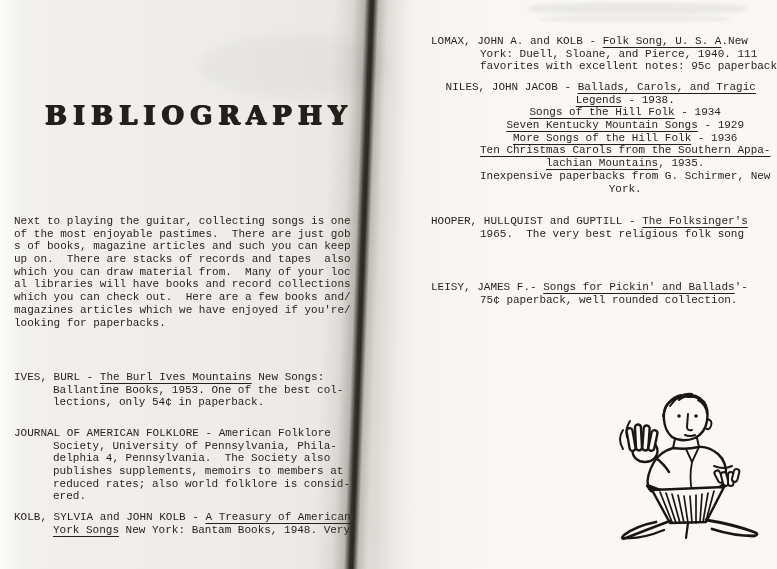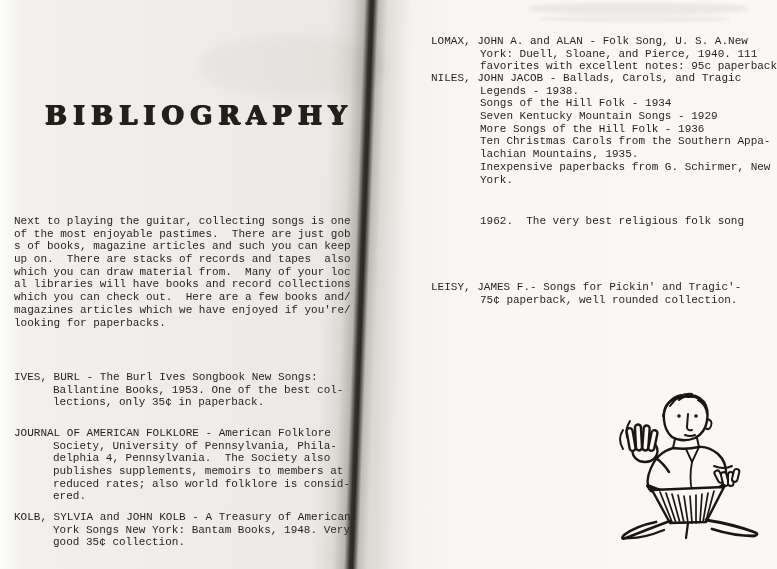--- a/index.html
+++ b/index.html
@@ -38,24 +38,24 @@
   .entries{position:absolute; left:0; top:0; width:777px; height:569px;}
   .entry{position:absolute; white-space:pre;}
   #entries-left .entry{left:14px;}
   #entries-left .entry .cont{padding-left:39px;}
   #entries-right .entry{left:431px;}
   #entries-right .entry .cont{padding-left:49px;}
   #entries-left .entry:nth-child(1){top:371px;}
   #entries-left .entry:nth-child(2){top:427px;}
   #entries-left .entry:nth-child(3){top:511px;}
   #entries-right .entry:nth-child(1){top:35px;}
-  #entries-right .entry:nth-child(2){top:72px;}
+  #entries-right .entry:nth-child(2){top:81px;text-align:center;}
   #entries-right .entry:nth-child(3){top:215px;}
   #entries-right .entry:nth-child(4){top:281px;}
-  .u{text-underline-offset:2.5px; text-decoration-thickness:1.3px;}
+  .u{text-decoration:underline; text-underline-offset:2.5px; text-decoration-thickness:1.3px;}
   
   #cartoon{position:absolute; left:612px; top:388px; width:150px; height:168px;}
   #cartoon svg{display:block; width:100%; height:100%;}
 </style>
 </head>
 <body>
 
 <div id="canvas">
 
   <div class="smudge-a"></div>
@@ -70,30 +70,30 @@
       <div class="tline">s of books, magazine articles and such you can keep</div>
       <div class="tline">up on.  There are stacks of records and tapes  also</div>
       <div class="tline">which you can draw material from.  Many of your loc</div>
       <div class="tline">al libraries will have books and record collections</div>
       <div class="tline">which you can check out.  Here are a few books and/</div>
       <div class="tline">magazines articles which we have enjoyed if you're/</div>
       <div class="tline">looking for paperbacks.</div>
     </div>
 
   <div id="entries-left" class="entries">
-      <div class="entry"><div class="tline"><span>IVES, BURL - </span><span class="u">The Burl Ives Songbook</span><span> New Songs:</span></div><div class="tline cont"><span>Ballantine Books, 1953. One of the best col-</span></div><div class="tline cont"><span>lections, only 35¢ in paperback.</span></div></div>
+      <div class="entry"><div class="tline"><span>IVES, BURL - </span><span class="u">The Burl Ives Mountains</span><span> New Songs:</span></div><div class="tline cont"><span>Ballantine Books, 1953. One of the best col-</span></div><div class="tline cont"><span>lections, only 54¢ in paperback.</span></div></div>
       <div class="entry"><div class="tline"><span>JOURNAL OF AMERICAN FOLKLORE - American Folklore</span></div><div class="tline cont"><span>Society, University of Pennsylvania, Phila-</span></div><div class="tline cont"><span>delphia 4, Pennsylvania.  The Society also</span></div><div class="tline cont"><span>publishes supplements, memoirs to members at</span></div><div class="tline cont"><span>reduced rates; also world folklore is consid-</span></div><div class="tline cont"><span>ered.</span></div></div>
-      <div class="entry"><div class="tline"><span>KOLB, SYLVIA and JOHN KOLB - </span><span class="u">A Treasury of American</span></div><div class="tline cont"><span class="u">York Songs</span><span> New York: Bantam Books, 1948. Very</span></div><div class="tline cont"><span>good 35¢ collection.</span></div></div>
+      <div class="entry"><div class="tline"><span>KOLB, SYLVIA and JOHN KOLB - </span><span class="u">A Treasury of American</span></div><div class="tline cont"><span class="u">York Songs</span><span> New York: Bantam Books, 1948. Very</span></div></div>
     </div>
 
   <div id="entries-right" class="entries">
-      <div class="entry"><div class="tline"><span>LOMAX, JOHN A. and ALAN - </span><span class="u">Folk Song, U. S. A</span><span>.New</span></div><div class="tline cont"><span>York: Duell, Sloane, and Pierce, 1940. 111</span></div><div class="tline cont"><span>favorites with excellent notes: 95c paperback.</span></div></div>
+      <div class="entry"><div class="tline"><span>LOMAX, JOHN A. and KOLB - </span><span class="u">Folk Song, U. S. A</span><span>.New</span></div><div class="tline cont"><span>York: Duell, Sloane, and Pierce, 1940. 111</span></div><div class="tline cont"><span>favorites with excellent notes: 95c paperback.</span></div></div>
       <div class="entry"><div class="tline"><span>NILES, JOHN JACOB - </span><span class="u">Ballads, Carols, and Tragic</span></div><div class="tline cont"><span class="u">Legends</span><span> - 1938.</span></div><div class="tline cont"><span class="u">Songs of the Hill Folk</span><span> - 1934</span></div><div class="tline cont"><span class="u">Seven Kentucky Mountain Songs</span><span> - 1929</span></div><div class="tline cont"><span class="u">More Songs of the Hill Folk</span><span> - 1936</span></div><div class="tline cont"><span class="u">Ten Christmas Carols from the Southern Appa-</span></div><div class="tline cont"><span class="u">lachian Mountains</span><span>, 1935.</span></div><div class="tline cont"><span>Inexpensive paperbacks from G. Schirmer, New</span></div><div class="tline cont"><span>York.</span></div></div>
-      <div class="entry"><div class="tline cont"><span>1962.  The very best religious folk song</span></div></div>
-      <div class="entry"><div class="tline"><span>LEISY, JAMES F.- </span><span class="u">Songs for Pickin' and Tragic</span><span>'-</span></div><div class="tline cont"><span>75¢ paperback, well rounded collection.</span></div></div>
+      <div class="entry"><div class="tline"><span>HOOPER, HULLQUIST and GUPTILL - </span><span class="u">The Folksinger's</span></div><div class="tline cont"><span>1965.  The very best religious folk song</span></div></div>
+      <div class="entry"><div class="tline"><span>LEISY, JAMES F.- </span><span class="u">Songs for Pickin' and Ballads</span><span>'-</span></div><div class="tline cont"><span>75¢ paperback, well rounded collection.</span></div></div>
     </div>
 
   <div class="gutter"></div>
 
   <div id="cartoon">
     <svg viewBox="0 0 150 168">
       <g fill="none" stroke="#1b1611" stroke-width="2.4" stroke-linecap="round" stroke-linejoin="round">
 
         <path d="M 11 42 Q 5 51 11 61" stroke-width="2"></path>
         <path d="M 18 33 Q 13 41 15 49" stroke-width="2"></path>

